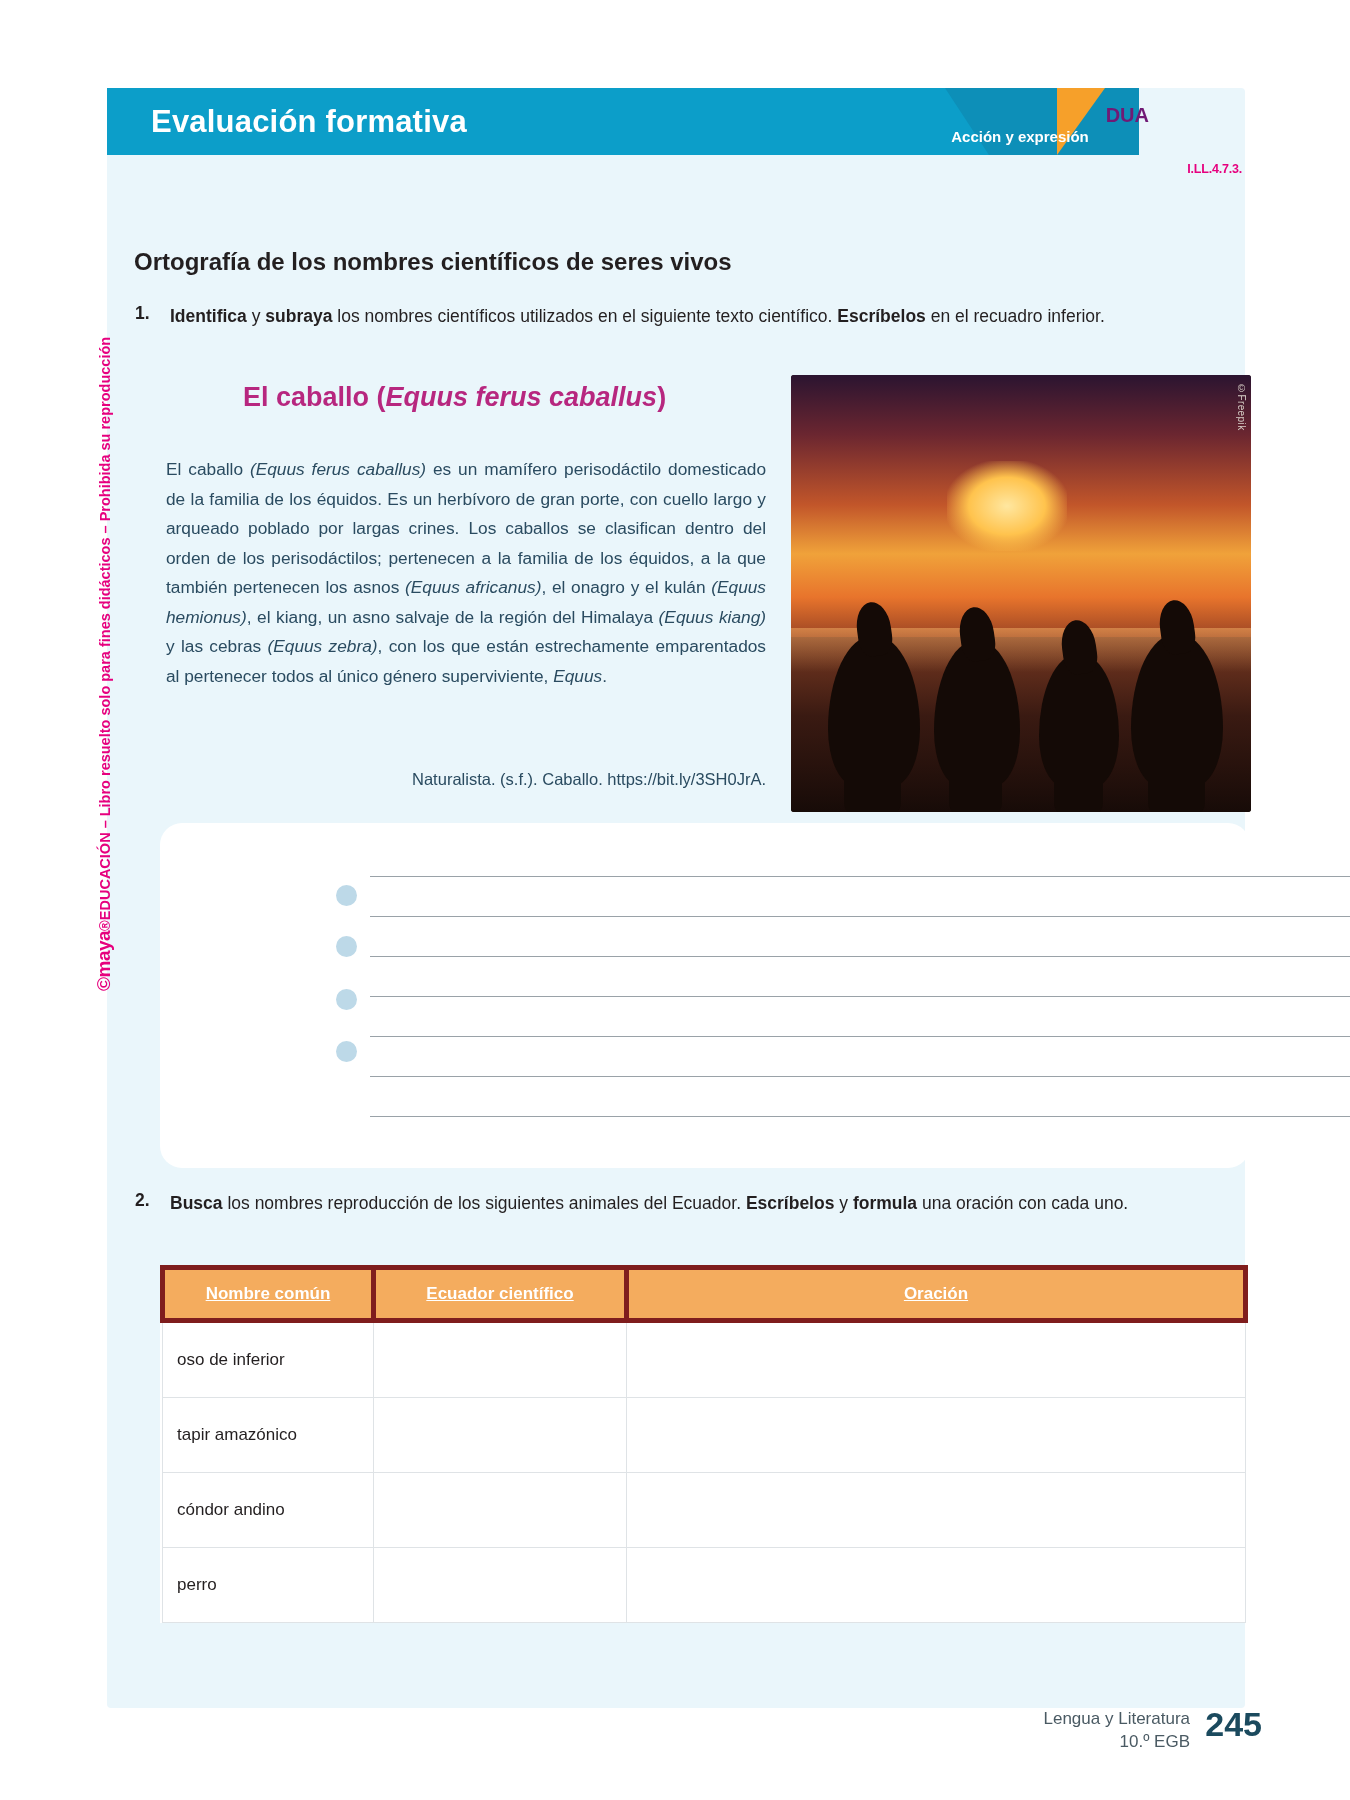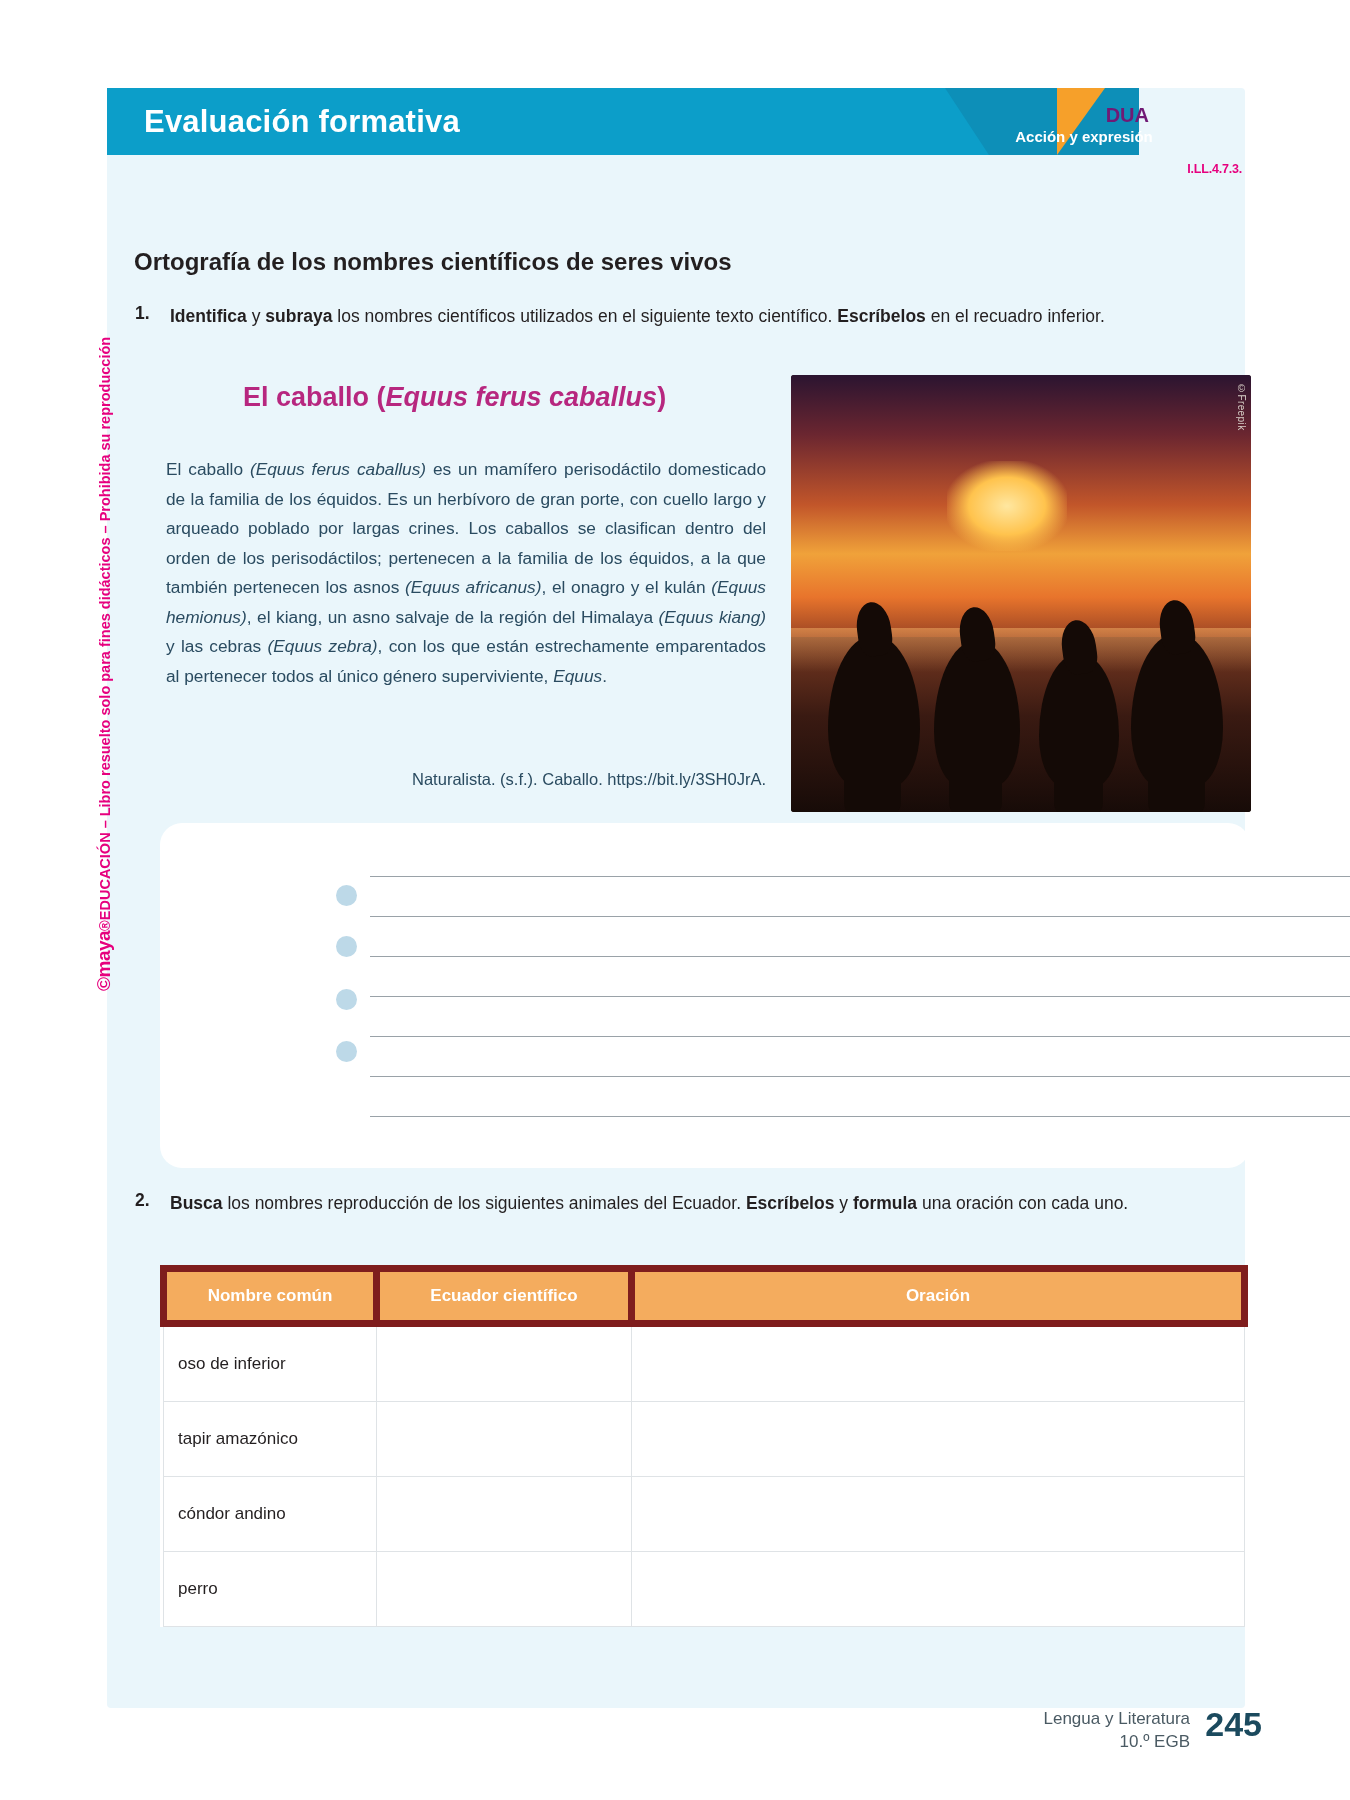--- a/index.html
+++ b/index.html
@@ -57,40 +57,40 @@
     position: absolute;
     left: 1057px;
     top: 88px;
     width: 0;
     height: 0;
     border-top: 67px solid #f6a02a;
     border-right: 48px solid transparent;
   }
   .header-title {
     position: absolute;
-    left: 144px;
+    left: 151px;
     top: 104px;
     font-size: 31px;
     font-weight: bold;
     color: #ffffff;
     letter-spacing: 0.2px;
   }
   .dua-title {
     position: absolute;
     left: 989px;
     top: 104px;
     width: 160px;
     text-align: right;
     font-size: 20px;
     font-weight: bold;
     color: #701a75;
   }
   .dua-sub {
     position: absolute;
-    left: 994px;
+    left: 930px;
     top: 128px;
     width: 180px;
     text-align: center;
     font-size: 15px;
     font-weight: bold;
     color: #ffffff;
   }
 
   .code-tag {
     position: absolute;
@@ -299,22 +299,23 @@
     border-collapse: collapse;
     background: #ffffff;
     table-layout: fixed;
   }
   .tbl th {
     background: #f4ac5e;
     color: #ffffff;
     font-size: 17px;
     font-weight: bold;
     height: 46px;
-    border: 7px solid #7f1d1d;
+    border: 5px solid #7f1d1d;
     text-align: center;
+    text-decoration: underline;
   }
   .tbl td {
     border: 1px solid #dfe3e6;
     height: 72px;
     font-size: 17px;
     color: #231f20;
     padding-left: 14px;
     vertical-align: middle;
   }
   .col-common { width: 204px; }

